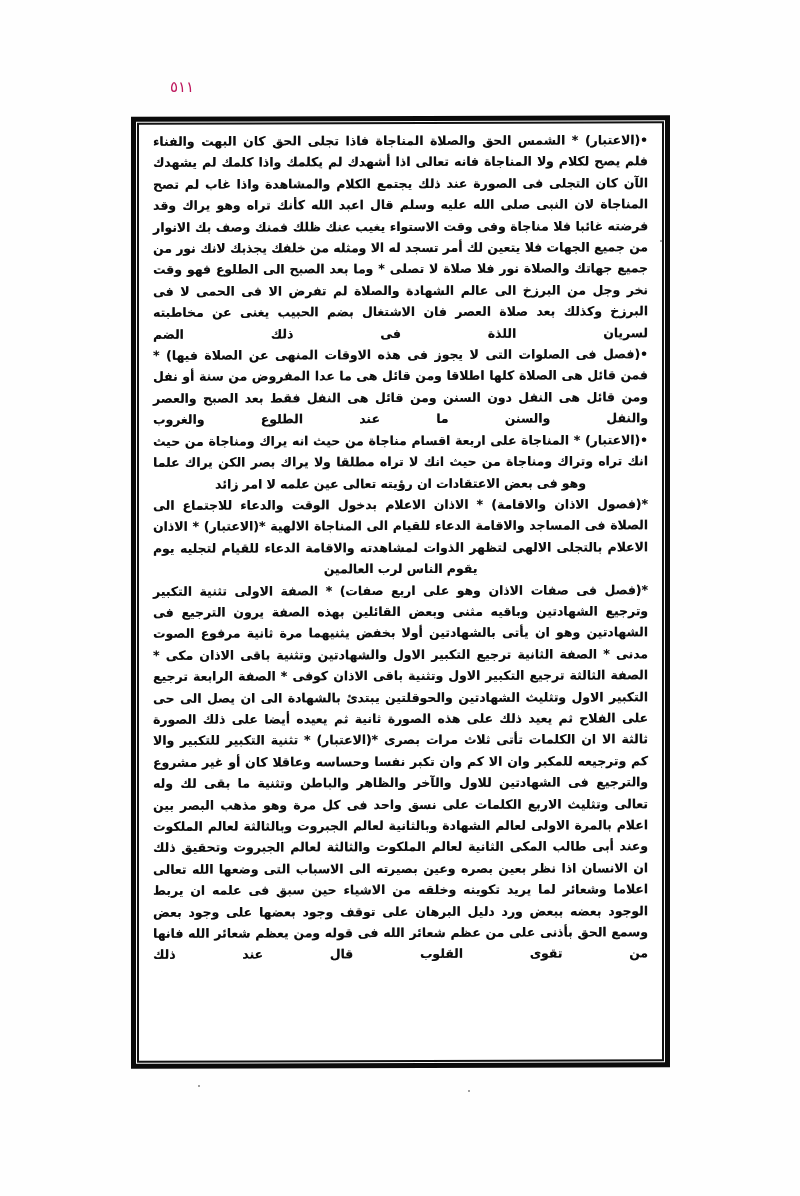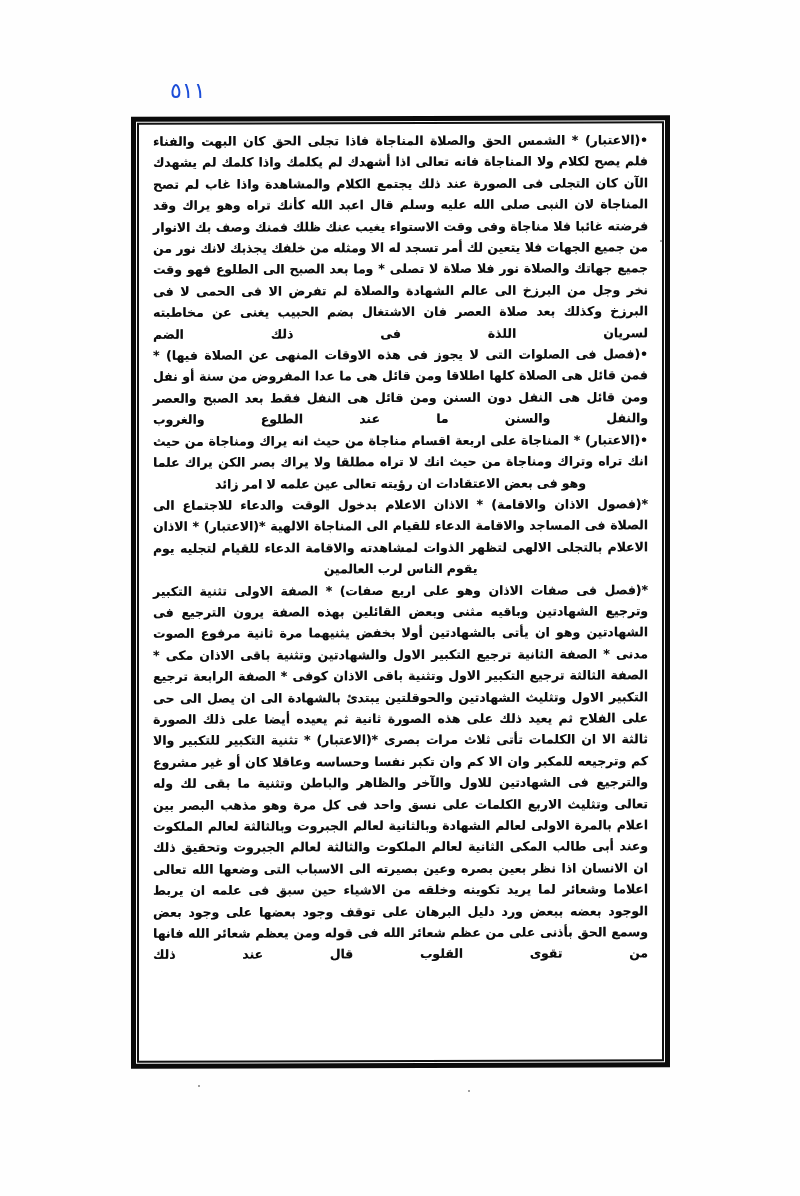--- a/index.html
+++ b/index.html
@@ -12,23 +12,23 @@
   }
   #page{
     position:absolute;inset:0;
     background:#fefefe;
   }
 
   
   .folio{
     position:absolute;
     left:170px;top:78px;
-    font-size:22px;
+    font-size:15px;
     letter-spacing:1px;
-    color:#1d4ed8;
+    color:#be185d;
     font-family:"DejaVu Sans",sans-serif;
     direction:rtl;
   }
 
   
   .frame-outer{
     position:absolute;
     left:131px;top:116px;
     width:539px;height:952px;
     border:5px solid #0b0b0b;

